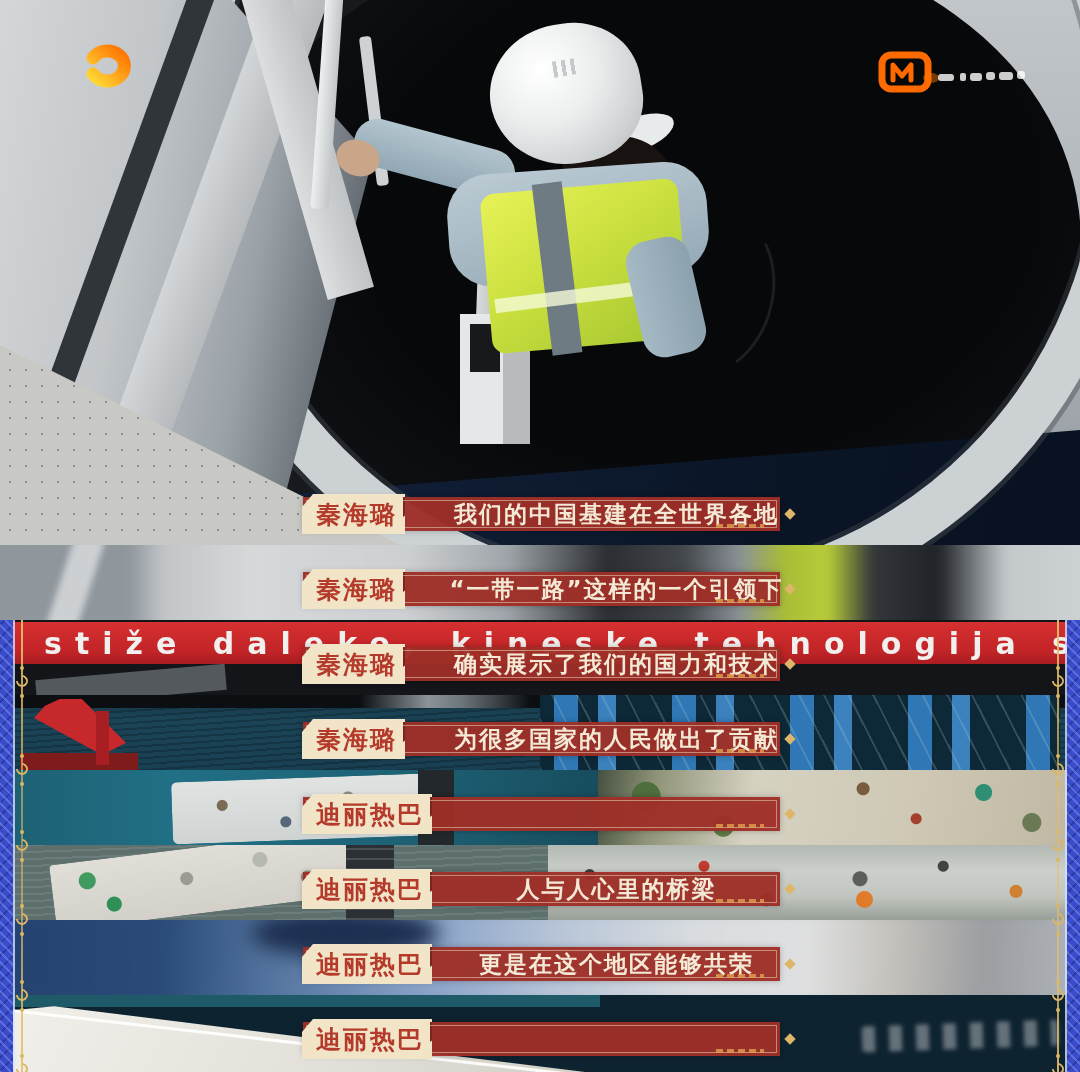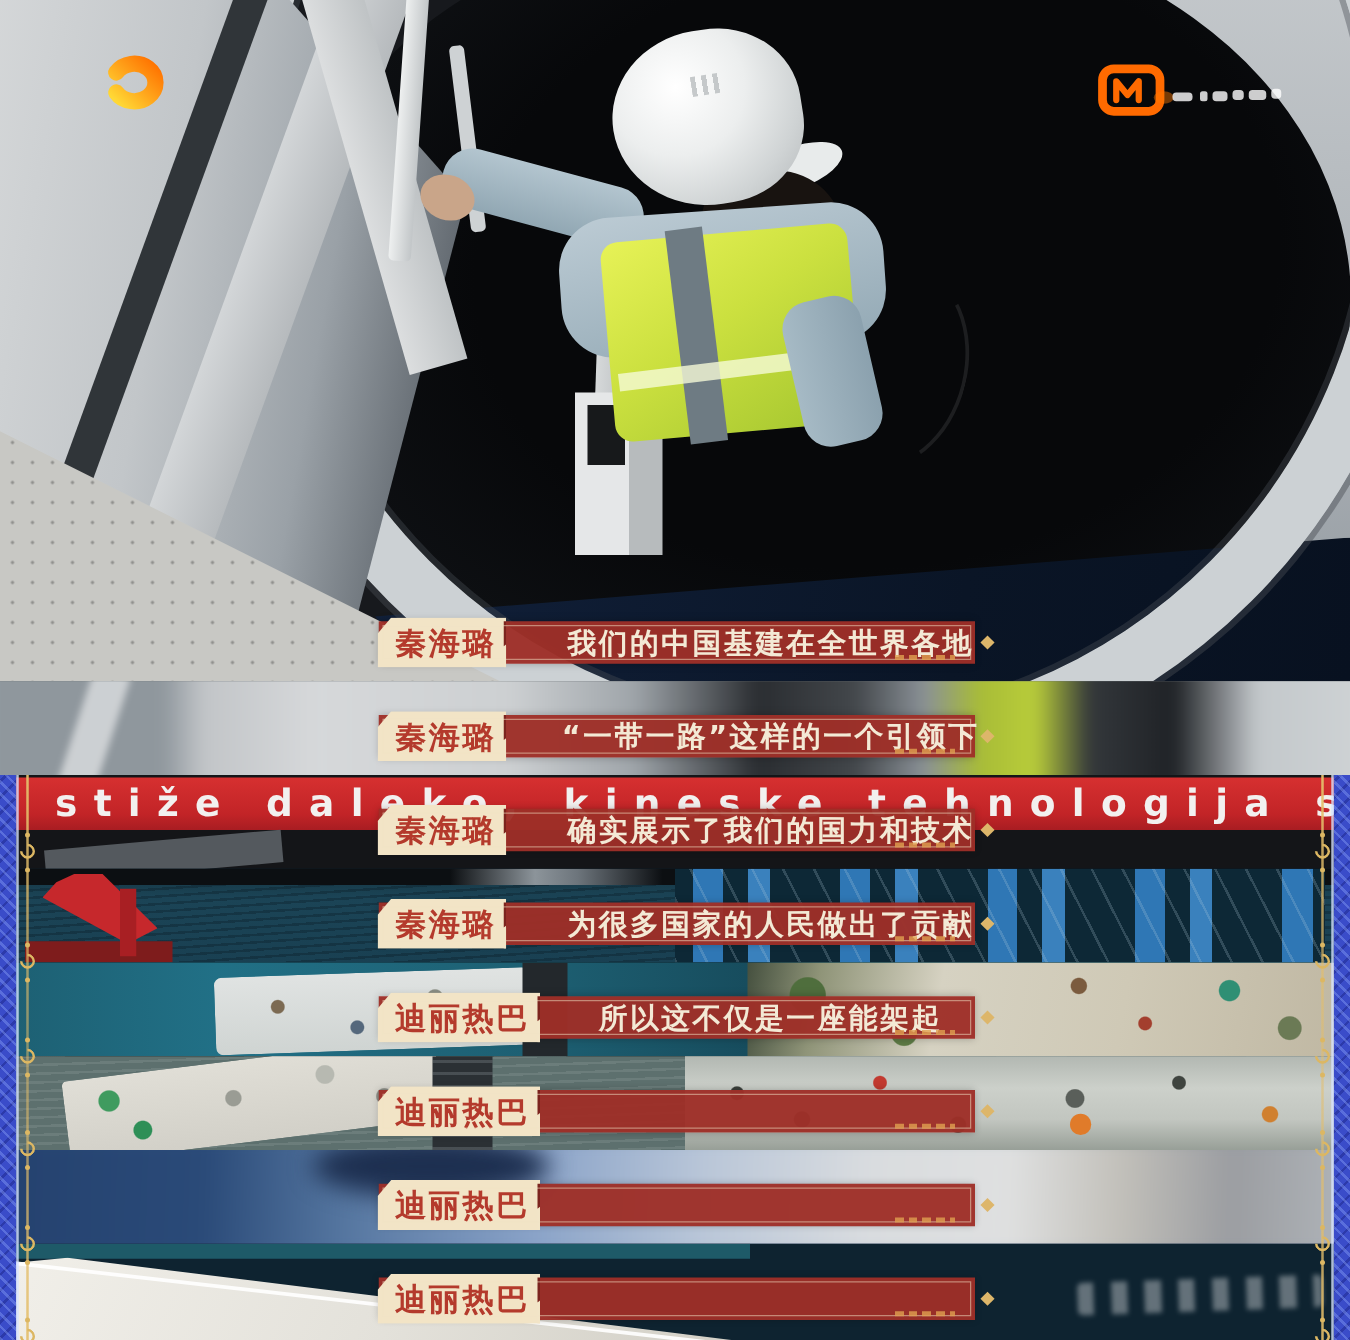--- a/index.html
+++ b/index.html
@@ -338,21 +338,20 @@
     <div class="abs s5-shore"></div>
     <div class="banner">
       <div class="nametag">
         <span class="speaker">迪丽热巴</span>
         <span class="tag-arrow"></span>
         <span class="showtag">
           <i>DIVAS HIT</i>
           <i>THE ROAD</i>
         </span>
       </div>
-      <div class="subtitle-text">所以这不仅是一座能架起</div>
       <span class="banner-border"></span>
       <span class="banner-diamond"></span>
       <span class="banner-squiggle"></span>
     </div>
   </section>
 
   <section class="strip strip-6">
     <div class="abs s6-tex"></div>
     <div class="abs s6-deck"></div>
     <div class="abs s6-crane"></div>
@@ -360,38 +359,40 @@
     <div class="abs s6-buoy"></div>
     <div class="banner">
       <div class="nametag">
         <span class="speaker">迪丽热巴</span>
         <span class="tag-arrow"></span>
         <span class="showtag">
           <i>DIVAS HIT</i>
           <i>THE ROAD</i>
         </span>
       </div>
+      <div class="subtitle-text">人与人心里的桥梁</div>
       <span class="banner-border"></span>
       <span class="banner-diamond"></span>
       <span class="banner-squiggle"></span>
     </div>
   </section>
 
   <section class="strip strip-7">
     <div class="s7-blur"></div>
     <div class="abs s7-dark"></div>
     <div class="banner">
       <div class="nametag">
         <span class="speaker">迪丽热巴</span>
         <span class="tag-arrow"></span>
         <span class="showtag">
           <i>DIVAS HIT</i>
           <i>THE ROAD</i>
         </span>
       </div>
+      <div class="subtitle-text">更是在这个地区能够共荣</div>
       <span class="banner-border"></span>
       <span class="banner-diamond"></span>
       <span class="banner-squiggle"></span>
     </div>
   </section>
 
   <section class="strip strip-8">
     <div class="abs s8-tealtop"></div>
     <div class="abs s8-deck"></div>
     <div class="abs s8-deck-edge"></div>

